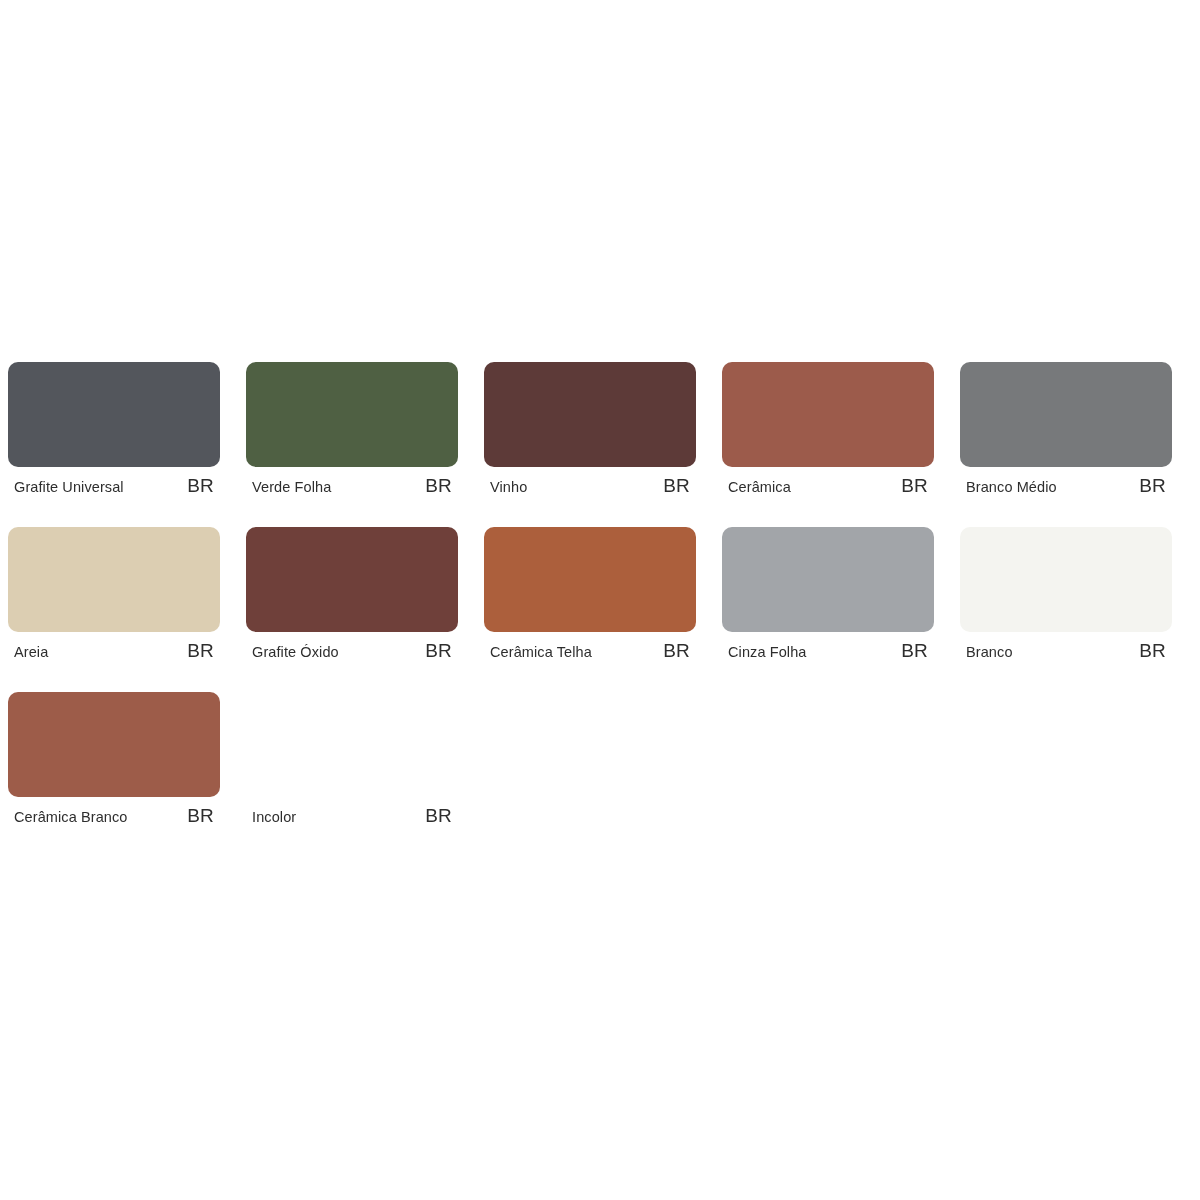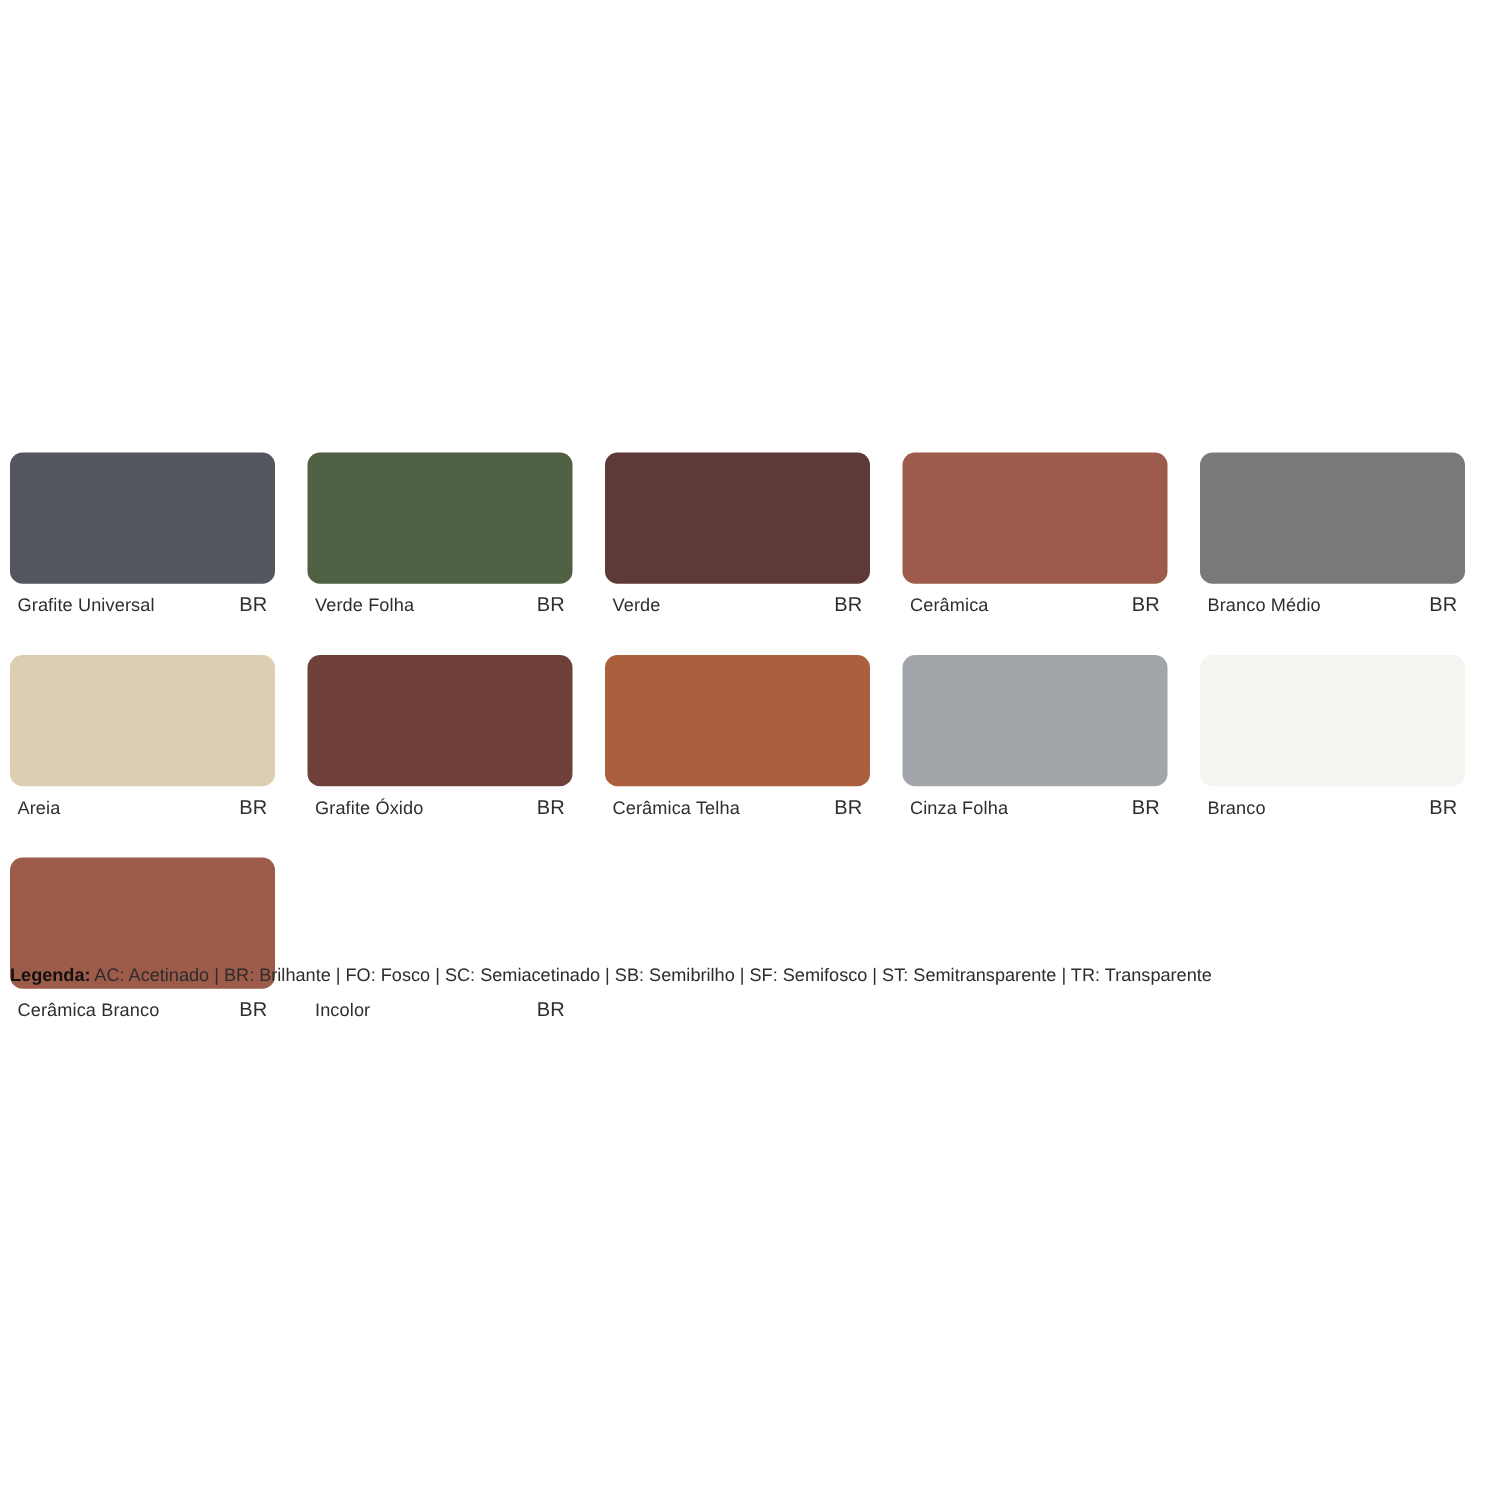--- a/index.html
+++ b/index.html
@@ -63,21 +63,21 @@
 
   .swatch-name {
     font-size: 14.5px;
     color: #2e2e2e;
     letter-spacing: 0.1px;
     white-space: nowrap;
     line-height: 1.1;
   }
 
   .swatch-finish {
-    font-size: 16px;
+    font-size: 19px;
     color: #2e2e2e;
     letter-spacing: 0.2px;
     line-height: 1.1;
     margin-left: auto;
   }
 
   .legend-bar {
     position: absolute;
     left: 8px;
     top: 772px;
@@ -114,21 +114,21 @@
       <div class="swatch-card">
         <div class="swatch-chip" style="background: rgb(79, 96, 67);"></div>
         <div class="swatch-meta">
           <span class="swatch-name">Verde Folha</span>
           <span class="swatch-finish">BR</span>
         </div>
       </div>
       <div class="swatch-card">
         <div class="swatch-chip" style="background: rgb(93, 58, 56);"></div>
         <div class="swatch-meta">
-          <span class="swatch-name">Verde</span>
+          <span class="swatch-name">Vinho</span>
           <span class="swatch-finish">BR</span>
         </div>
       </div>
       <div class="swatch-card">
         <div class="swatch-chip" style="background: rgb(156, 91, 75);"></div>
         <div class="swatch-meta">
           <span class="swatch-name">Cerâmica</span>
           <span class="swatch-finish">BR</span>
         </div>
       </div>
@@ -183,17 +183,14 @@
       </div>
       <div class="swatch-card">
         <div class="swatch-chip is-empty"></div>
         <div class="swatch-meta">
           <span class="swatch-name">Incolor</span>
           <span class="swatch-finish">BR</span>
         </div>
       </div>
     </div>
 
-  <div class="legend-bar">
-    <span class="legend-title">Legenda:</span><span class="legend-text">AC: Acetinado | BR: Brilhante | FO: Fosco | SC: Semiacetinado | SB: Semibrilho | SF: Semifosco | ST: Semitransparente | TR: Transparente</span>
-  </div>
 
 </div>
 
 </body></html>

